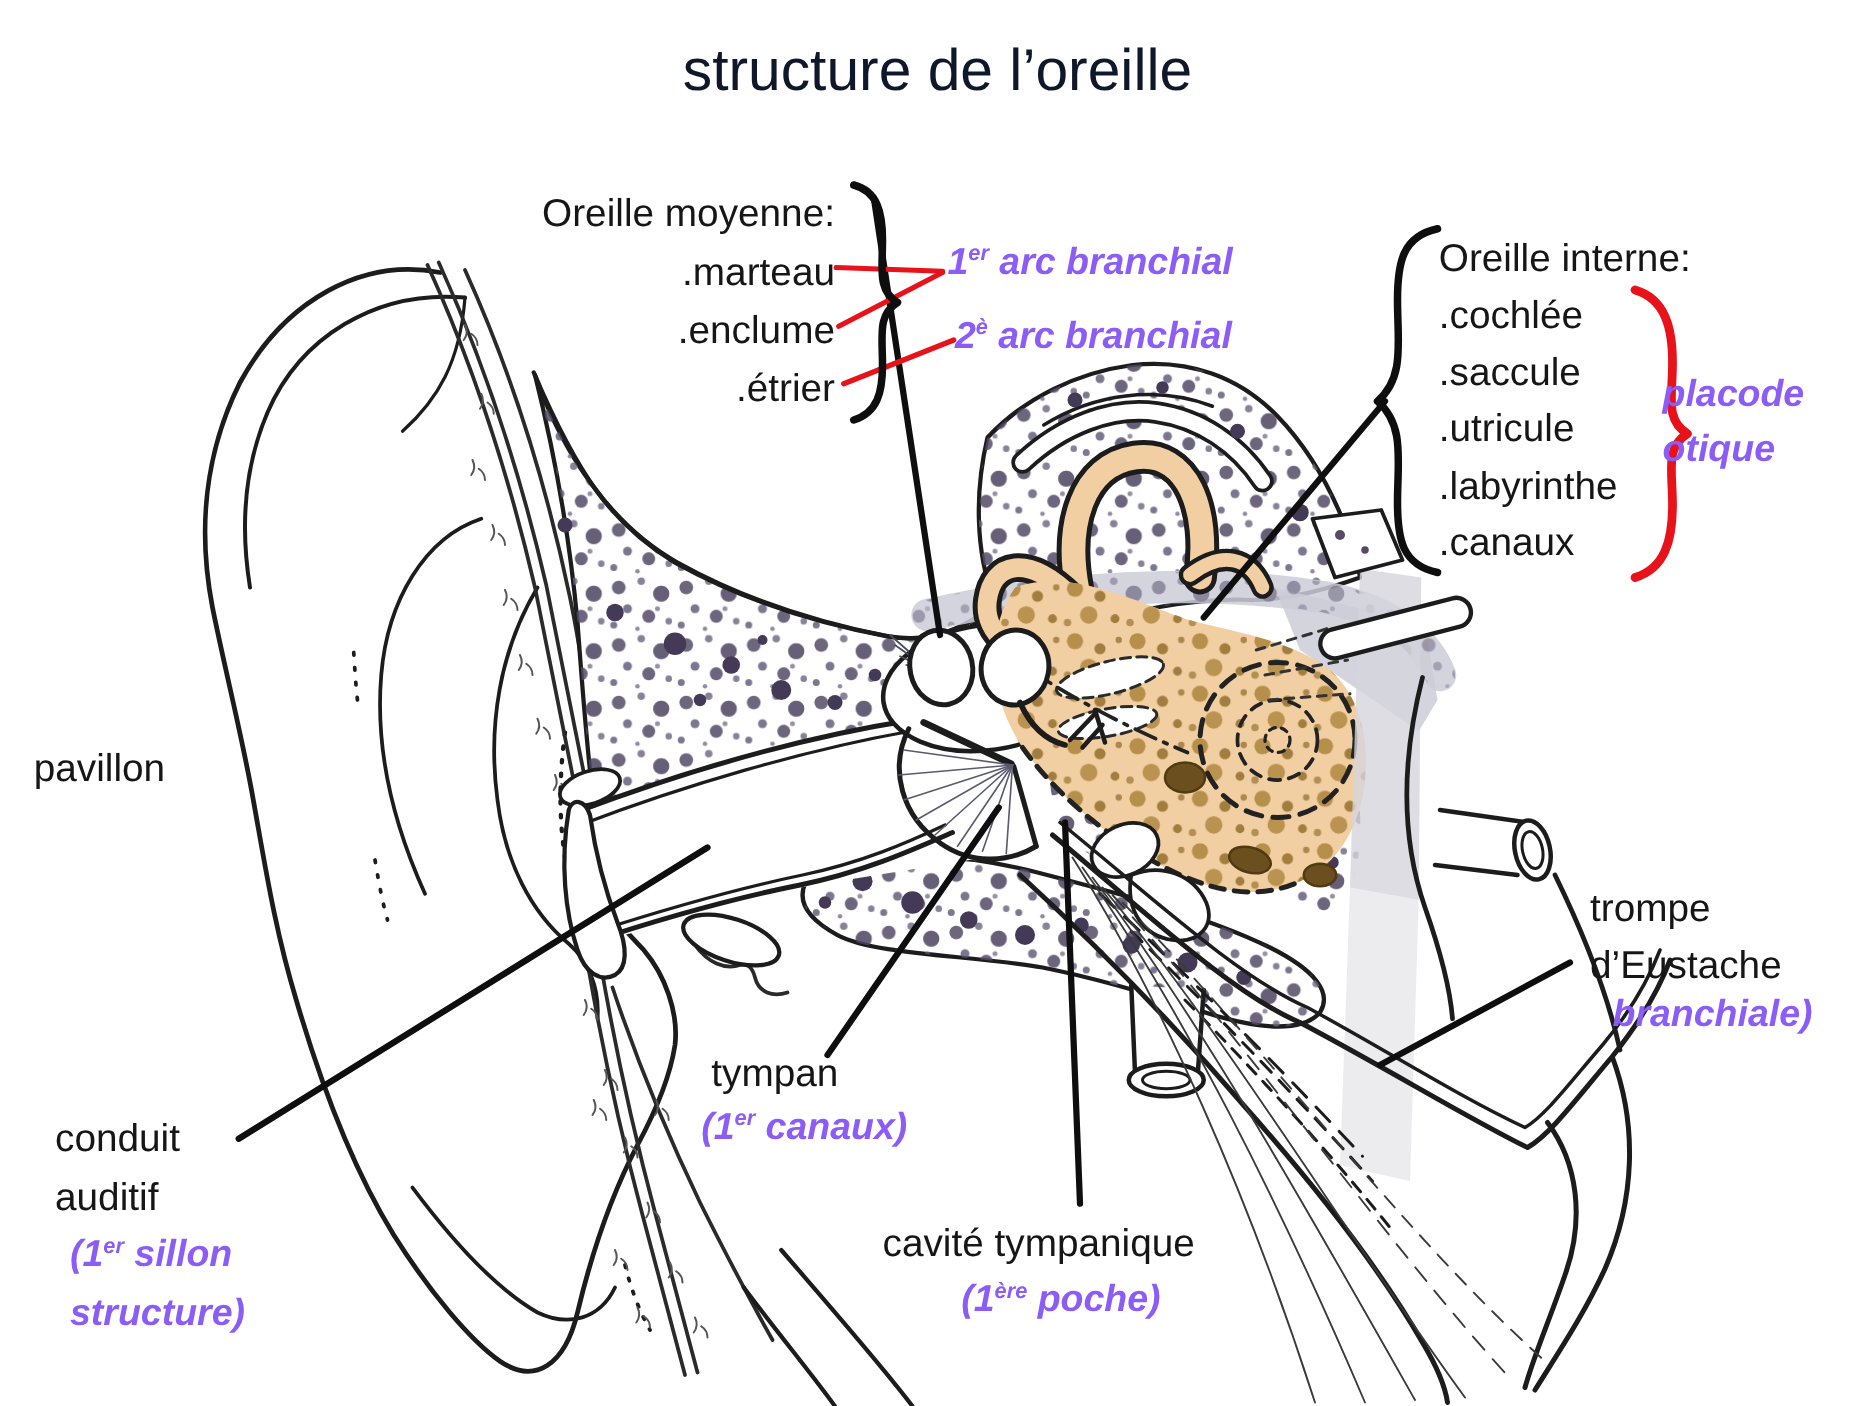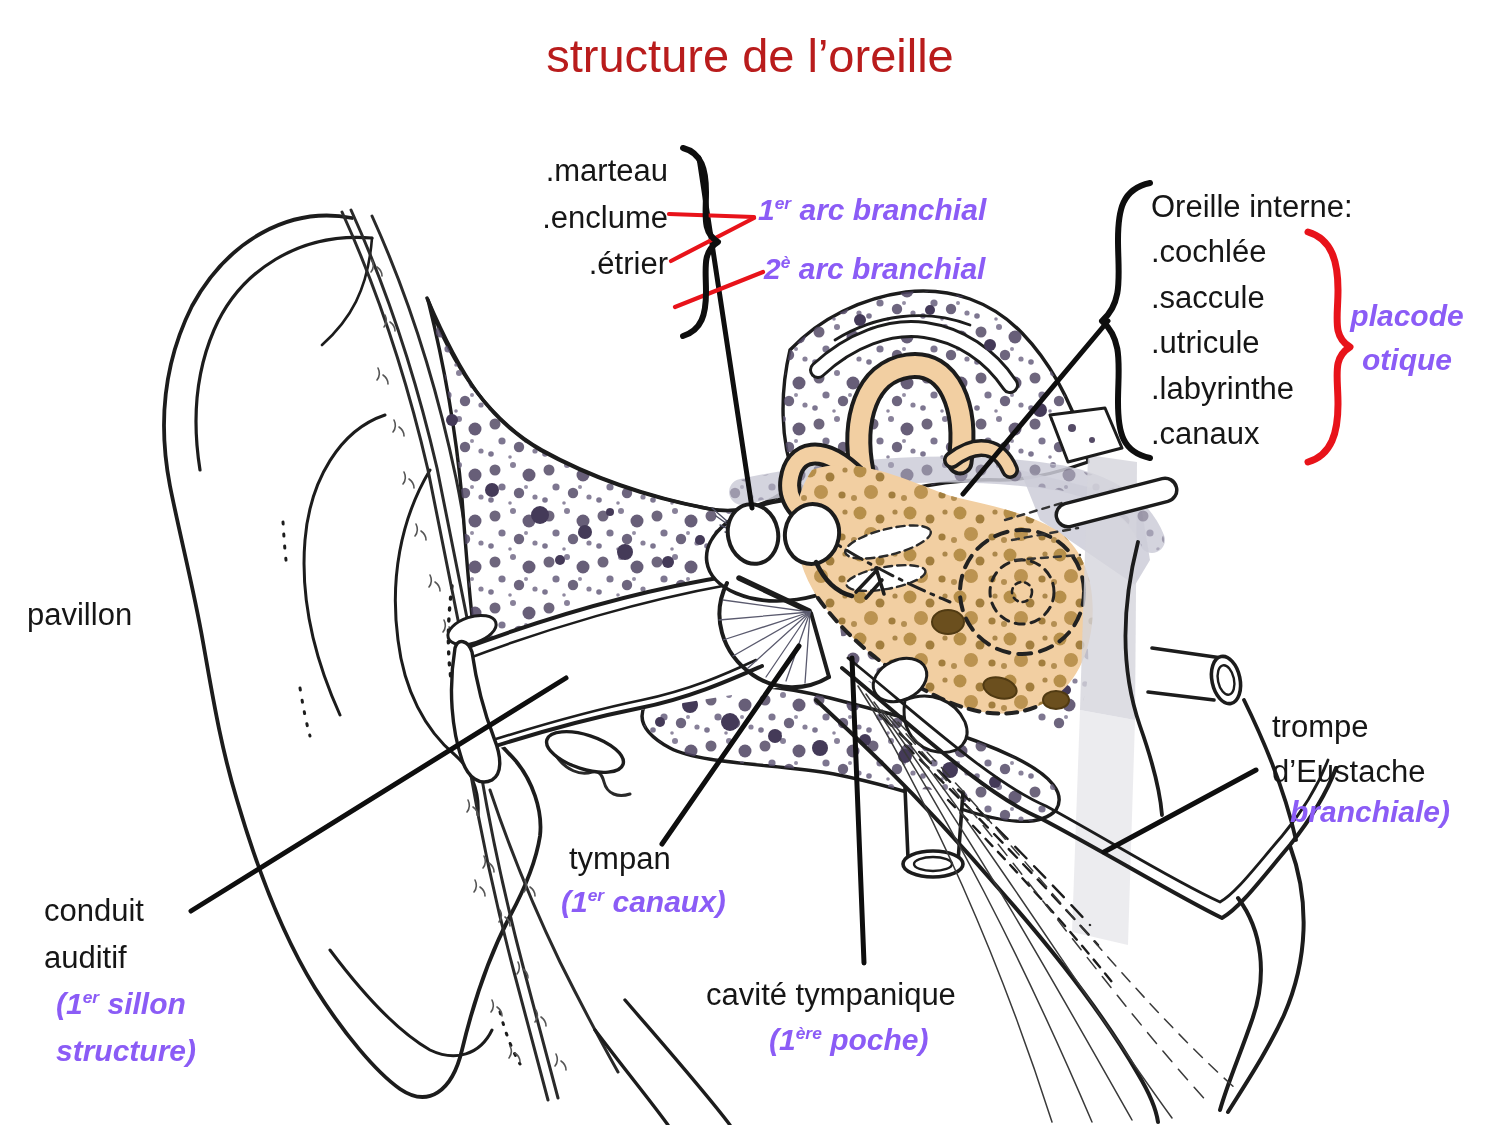--- a/index.html
+++ b/index.html
@@ -3,24 +3,24 @@
 <meta charset="utf-8">
 <style>
   html,body{margin:0;padding:0;background:#ffffff;}
   .stage{position:relative;width:1500px;height:1125px;background:#ffffff;overflow:hidden;
          font-family:"Liberation Sans", sans-serif;color:#161616;}
   svg.art{position:absolute;left:0;top:0;width:1500px;height:1125px;}
   .t{position:absolute;white-space:nowrap;}
   .blk{font-size:31px;color:#161616;}
   .redtx{font-size:30px;color:#8b5cf6;font-weight:700;font-style:italic;}
   sup{font-size:58%;line-height:0;vertical-align:super;}
-  .title{left:0;right:0;text-align:center;top:28px;font-size:47px;color:#b91c1c;}
+  .title{left:0;right:0;text-align:center;top:28px;font-size:47px;color:#0f172a;}
   .mid-block{left:400px;top:148px;width:268px;text-align:right;line-height:46.6px;}
   .inner-block{left:1151px;top:184px;line-height:45.4px;}
-  .placode-block{left:1330px;top:294px;width:154px;text-align:center;line-height:44px;}
+  .placode-block{left:1330px;top:294px;width:154px;text-align:left;line-height:44px;}
   .lh46{line-height:46.5px;}
   .lh45{line-height:45px;}
 </style>
 </head>
 <body>
 
 <div class="stage">
 
   <svg class="art" viewBox="0 0 1500 1125" fill="none" stroke-linecap="round" stroke-linejoin="round">
     <defs>
@@ -304,20 +304,21 @@
     </g>
 
     <path d="M683,148 C702,153 706,170 706,192 C706,216 702,232 718,242 C702,252 706,268 706,292 C706,314 702,330 683,336" stroke="#0e0e0e" stroke-width="6"></path>
     <path d="M1150,183 C1122,189 1118,210 1118,240 C1118,274 1124,302 1102,321 C1124,340 1118,368 1118,402 C1118,432 1122,452 1150,458" stroke="#0e0e0e" stroke-width="6"></path>
     <path d="M1308,232 C1332,239 1338,262 1338,290 C1338,318 1332,336 1350,347 C1332,358 1338,376 1338,404 C1338,432 1332,455 1308,462" stroke="#e8131a" stroke-width="7"></path>
   </svg>
 
   <div class="t title">structure de l’oreille</div>
 
   <div class="t blk mid-block">
+    <div>Oreille moyenne:</div>
     <div>.marteau</div>
     <div>.enclume</div>
     <div>.étrier</div>
   </div>
 
   <div class="t redtx" style="left:758px;top:193px;"><span>1</span><sup>er</sup><span> arc branchial</span></div>
   <div class="t redtx" style="left:764px;top:252px;"><span>2</span><sup>è</sup><span> arc branchial</span></div>
 
   <div class="t blk inner-block">
     <div>Oreille interne:</div>

